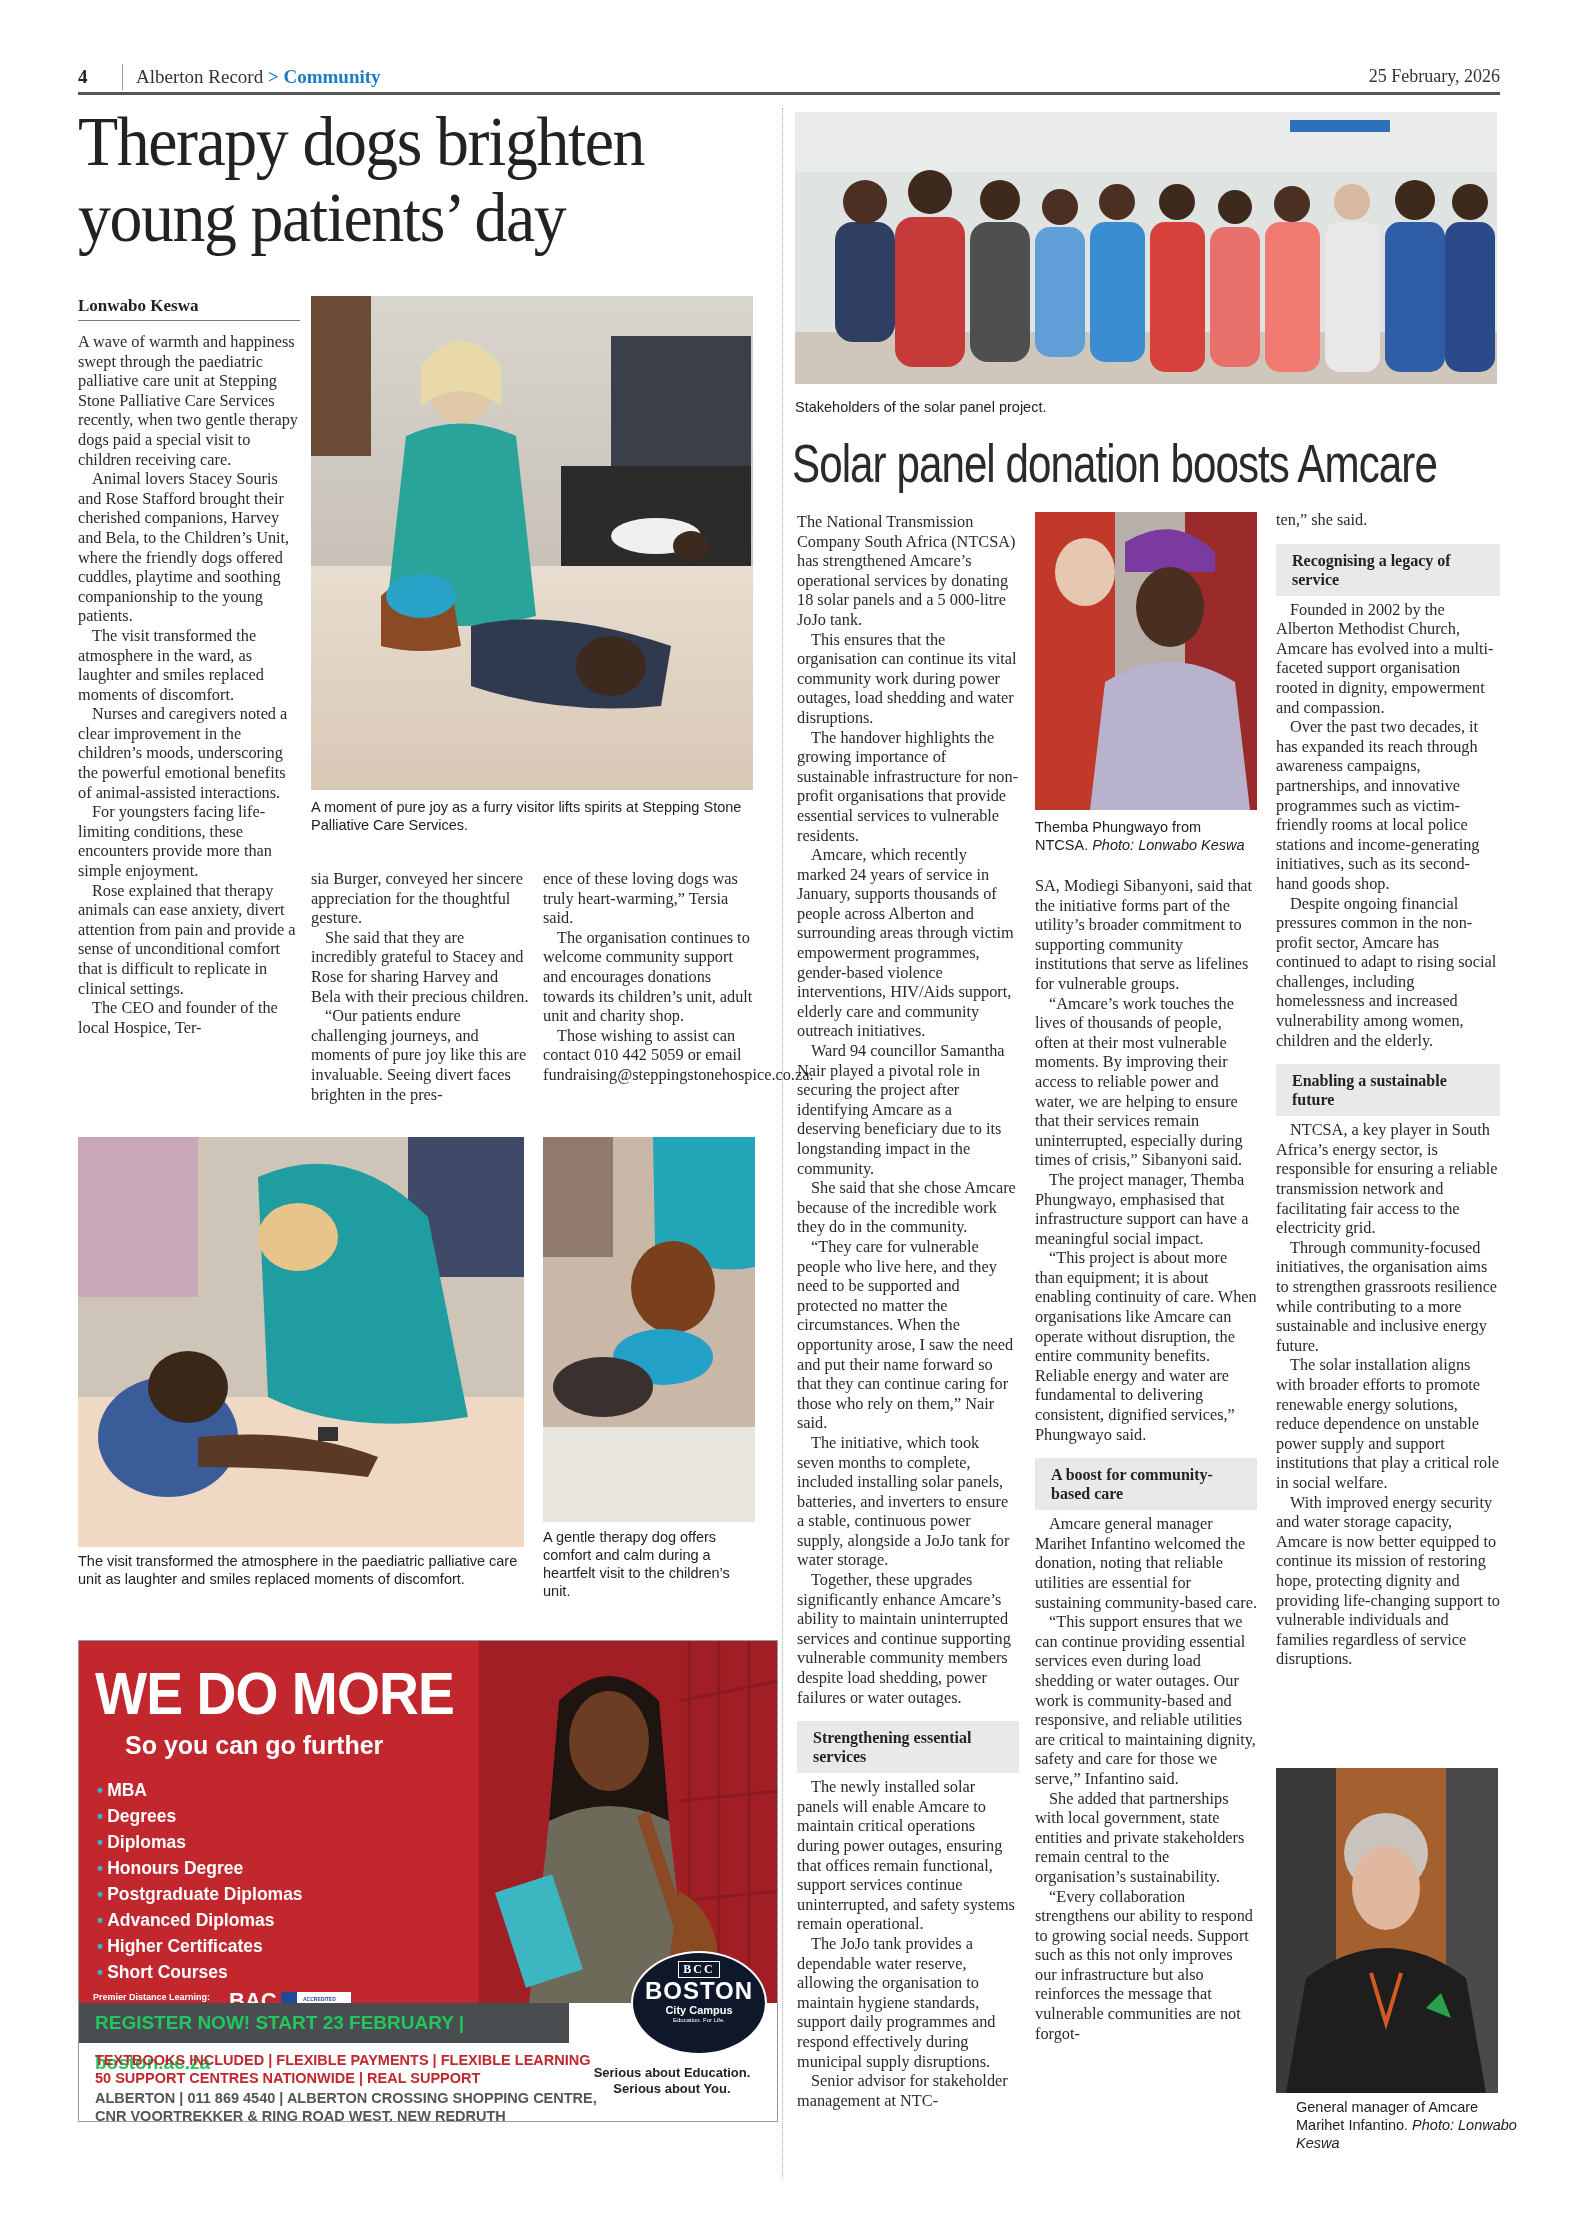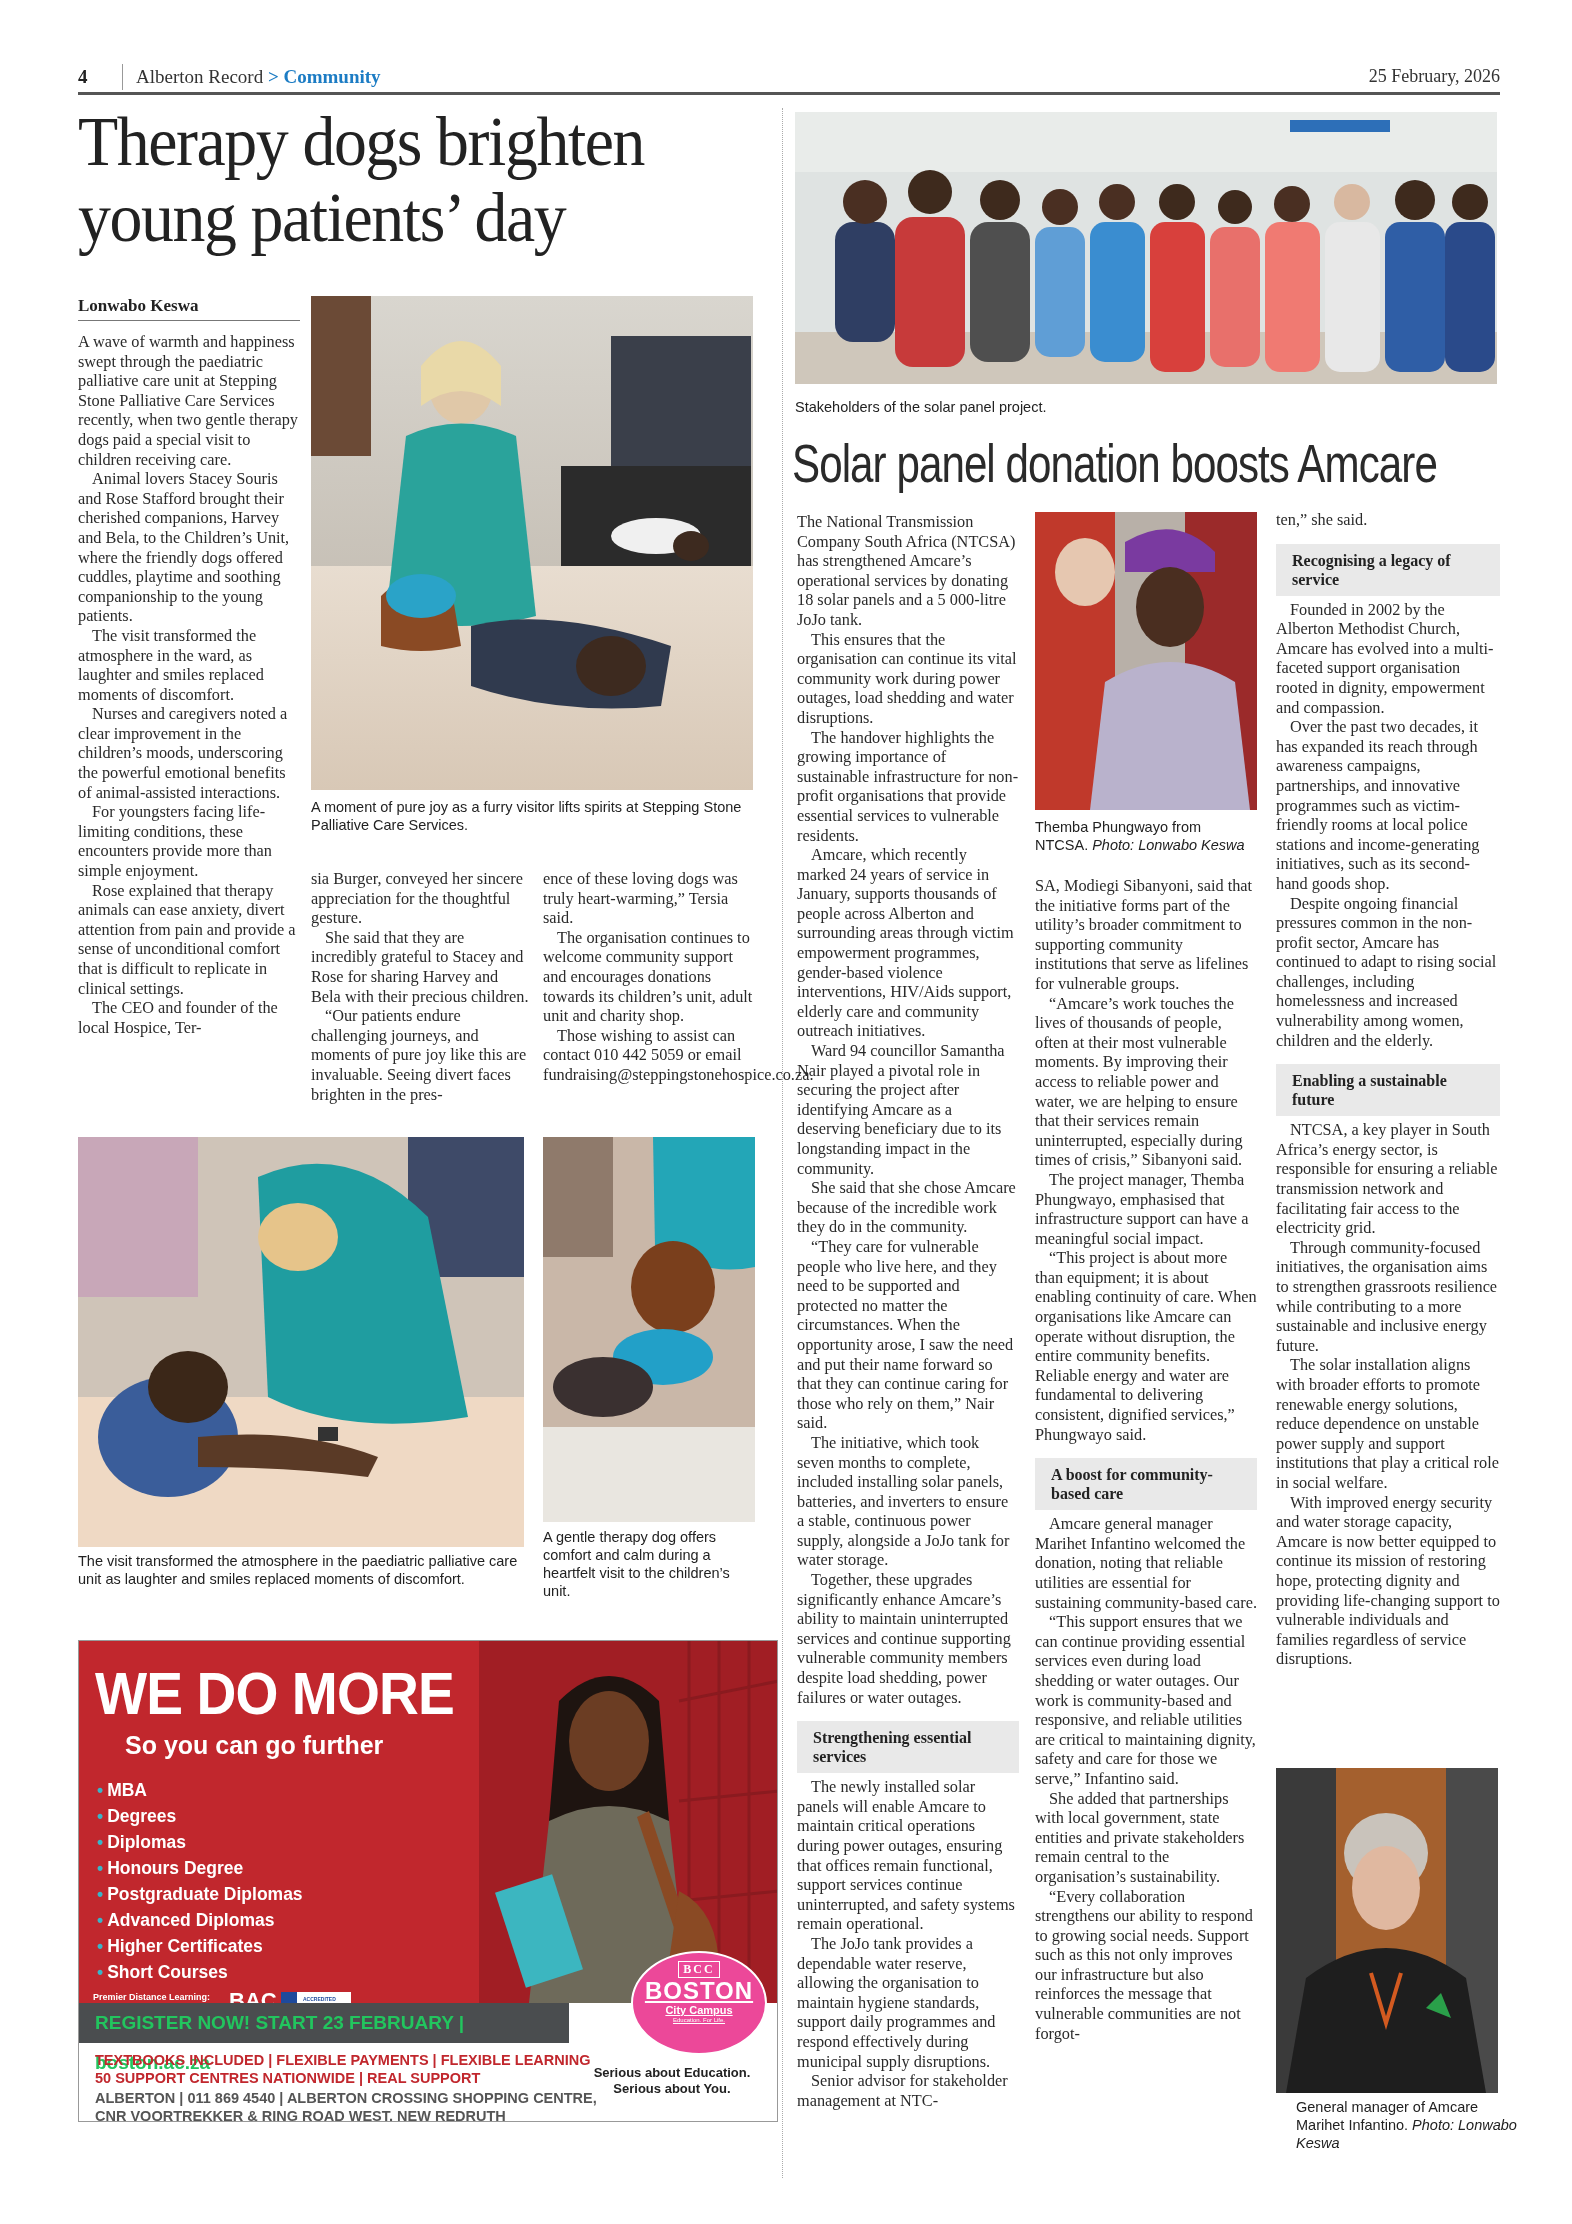--- a/index.html
+++ b/index.html
@@ -48,21 +48,21 @@
   .ad-list li { font: bold 17.5px/26px "Liberation Sans", sans-serif; color: #fff; }
   .ad-list li .dot { color: #39b5c8; margin-right: 4px; }
   .ad-accred { position: absolute; left: 14px; top: 351px; font: bold 9px/11px "Liberation Sans", sans-serif; color: #fff; }
   .ad-accred span { font-weight: normal; }
   .ad-bac { position: absolute; left: 150px; top: 347px; font: bold 22px "Liberation Sans", sans-serif; color: #fff; }
   .ad-badge { position: absolute; left: 202px; top: 351px; width: 70px; height: 16px; background: #fff; border-left: 16px solid #1e4a9c; font: bold 5px "Liberation Sans", sans-serif; color: #1e4a9c; padding: 4px 6px; }
   .ad-register { position: absolute; left: 0; top: 362px; width: 490px; height: 40px; background: #4a4d4f; font: bold 19px/40px "Liberation Sans", sans-serif; color: #22c55e; padding-left: 16px; }
   .ad-red1 { position: absolute; left: 16px; top: 410px; font: bold 14.5px/18px "Liberation Sans", sans-serif; color: #c1272d; }
   .ad-grey1 { position: absolute; left: 16px; top: 448px; font: bold 14.5px/18px "Liberation Sans", sans-serif; color: #555; }
   .ad-photo { position: absolute; left: 400px; top: 0; width: 300px; height: 362px; }
-  .ad-logo { position: absolute; left: 552px; top: 310px; width: 136px; height: 104px; border-radius: 50%; background: #ec4899; border: 2px solid #fff; color: #fff; text-align: center; text-decoration: underline; }
+  .ad-logo { position: absolute; left: 552px; top: 310px; width: 136px; height: 104px; border-radius: 50%; background: #0f172a; border: 2px solid #fff; color: #fff; text-align: center; }
   .ad-logo .bcc { font: bold 12px "Liberation Serif", serif; margin-top: 8px; letter-spacing: 2px; border: 1px solid #fff; display: inline-block; padding: 0 4px; }
   .ad-logo .boston { font: bold 24px/26px "Liberation Sans", sans-serif; letter-spacing: 1px; }
   .ad-logo .campus { font: bold 11px/13px "Liberation Sans", sans-serif; }
   .ad-logo .tag { font: 6px "Liberation Sans", sans-serif; }
   .ad-serious { position: absolute; left: 508px; top: 424px; width: 170px; text-align: center; font: bold 13px/16px "Liberation Sans", sans-serif; color: #222; }
 </style>
 </head>
 <body>
 
 <div class="abs page-num">4</div>

